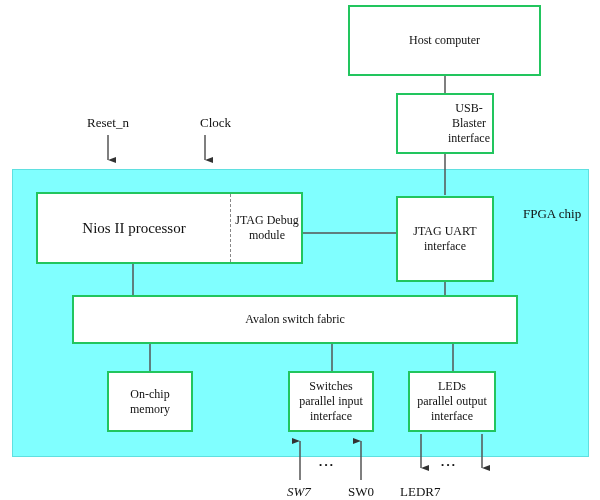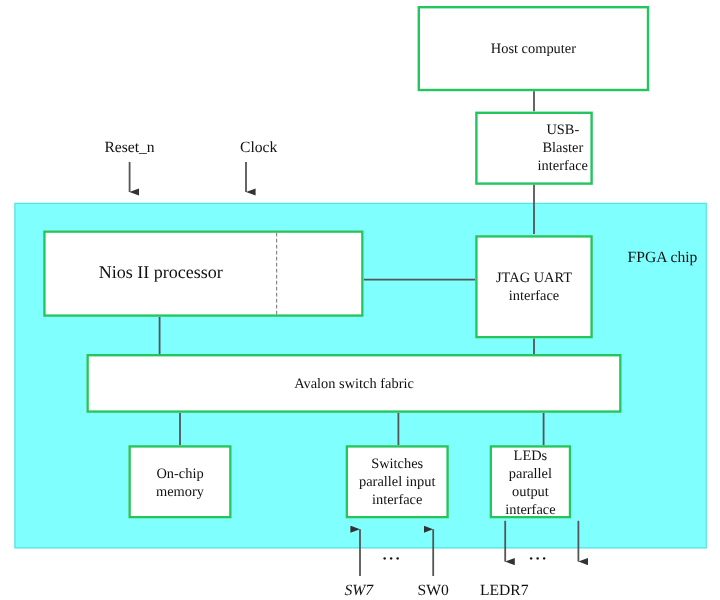--- a/index.html
+++ b/index.html
@@ -52,41 +52,43 @@
   <span class="ml">USB-Blaster
 interface</span>
 </div>
 
 <div class="lbl" style="left:87px; top:115px;">Reset_n</div>
 <div class="lbl" style="left:188px; top:115px;margin-left:12px;">Clock</div>
 
 <div class="box" style="left:36px; top:192px; width:267px; height:72px; display:block;">
   <div class="abs" style="left:0; top:0; width:192px; height:68px; display:flex; align-items:center; justify-content:center; font-size:15px;">Nios II processor</div>
   <div class="abs" style="left:192px; top:0; width:0; height:68px; border-left:1.5px dashed #888;"></div>
+  <div class="abs ml" style="left:193px; top:0; width:72px; height:68px; display:flex; align-items:center; justify-content:center; text-align:center;">JTAG  Debug
+module</div>
 </div>
 
 <div class="box" style="left:396px; top:196px; width:98px; height:86px;">
   <span class="ml">JTAG  UART
 interface</span>
 </div>
 
 <div class="box" style="left:72px; top:295px; width:446px; height:49px;">
   <span>Avalon switch fabric</span>
 </div>
 
 <div class="box" style="left:107px; top:371px; width:86px; height:61px;">
   <span class="ml">On-chip
 memory</span>
 </div>
 <div class="box" style="left:288px; top:371px; width:86px; height:61px;">
   <span class="ml">Switches
 parallel input
 interface</span>
 </div>
-<div class="box" style="left:408px; top:371px; width:68px; height:61px;">
+<div class="box" style="left:408px; top:371px; width:88px; height:61px;">
   <span class="ml">LEDs
 parallel output
 interface</span>
 </div>
 
 <div class="lbl" style="left:319px; top:460px; font-size:9px;">• • •</div>
 <div class="lbl" style="left:441px; top:460px; font-size:9px;">• • •</div>
 <div class="lbl" style="left:287px; top:484px;font-style:italic;">SW7</div>
 <div class="lbl" style="left:348px; top:484px;">SW0</div>
 <div class="lbl" style="left:400px; top:484px;">LEDR7</div>

